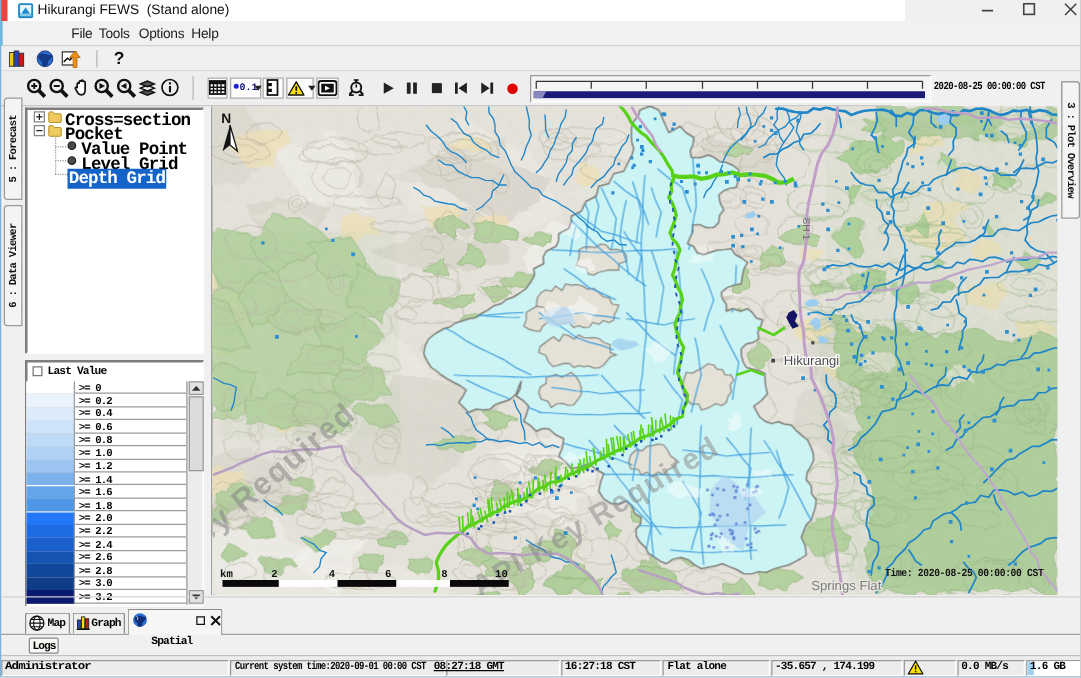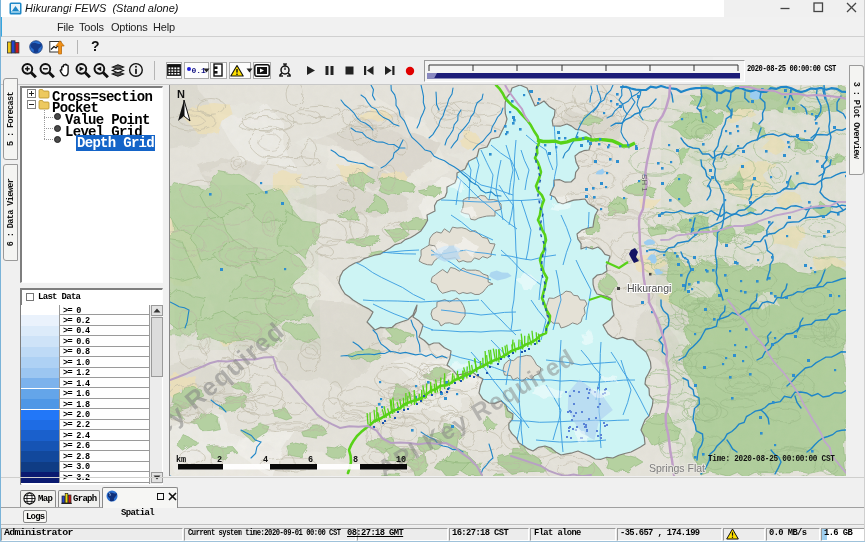--- a/index.html
+++ b/index.html
@@ -1,19 +1,19 @@
 <!DOCTYPE html>
 <html><head><meta charset="utf-8"><style>
 * { margin:0; padding:0; box-sizing:border-box; }
 html,body { width:865px; height:542px; overflow:hidden; }
 body { font-family:"Liberation Sans",sans-serif; background:#f0f0f0; position:relative; }
 .abs { position:absolute; }
 .mono { font-family:"Liberation Mono",monospace; }
 
-#titlebar { left:0; top:0; width:724px; height:17px; background:#ffffff; border-left:1px solid #ef4444;font-style:italic; }
+#titlebar { left:0; top:0; width:724px; height:17px; background:#ffffff; border-left:6px solid #ef4444; }
 #titletext { left:24px; top:2px; font-size:11px; color:#111; }
 
 #menubar { left:1px; top:17px; width:864px; height:20px; background:#f1f1f1; border-bottom:1px solid #d0d0d0; border-left:1px solid #35a6df;}
 .menuitem { position:absolute; top:4px; font-size:11px; letter-spacing:-0.2px; color:#222;padding-left:48px; }
 
 #toolbar1 { left:1px; top:38px; width:864px; height:19px; background:#f0f0f0; border-bottom:1px solid #dadada; }
 
 #toolbar2 { left:0px; top:57px; width:713px; height:28px; background:#eeeeee; border-bottom:1px solid #c8c8c8; }
 .tbtn { position:absolute; border:1px solid #aaa; background:#fdfdfd; }
 
@@ -217,24 +217,24 @@
 <svg class="abs" width="12" height="13" viewBox="0 0 12 13" style="left:38px;top:98px" xmlns="http://www.w3.org/2000/svg">
     <path d="M1 3.5 Q1 2.5 2 2.5 L4.5 2.5 L5.5 4 L10 4 Q11 4 11 5 L11 10 Q11 11 10 11 L2 11 Q1 11 1 10 Z" fill="#edc95f" stroke="#b8922a" stroke-width="0.8"></path>
   </svg>
 <div class="abs" style="left:54px;top:113px;width:7px;height:7px;border-radius:50%;background:#4a4a4a;border:1px solid #222"></div>
 <div class="abs" style="left:54px;top:124.5px;width:7px;height:7px;border-radius:50%;background:#4a4a4a;border:1px solid #222"></div>
 <div class="abs" style="left:54px;top:136px;width:7px;height:7px;border-radius:50%;background:#4a4a4a;border:1px solid #222"></div>
 <div class="treerow" style="left:52px;top:89px">Cross=section</div>
 <div class="treerow" style="left:52px;top:100px">Pocket</div>
 <div class="treerow" style="left:65px;top:112px">Value Point</div>
 <div class="treerow" style="left:65px;top:123.5px">Level Grid</div>
-<div class="treerow" style="left:76px;top:135px;background:#1464c8;color:#fff;padding:0 1px">Depth Grid</div>
+<div class="treerow" style="left:54px;top:135px;background:#1464c8;color:#fff;padding:0 1px">Depth Grid</div>
 <div class="panel" style="left:20px;top:288px;width:143px;height:197px"></div>
 <div class="abs" style="left:26px;top:293px;width:8px;height:8px;border:1px solid #777;background:#fff"></div>
-<div class="abs mono" style="left:38px;top:292px;font-size:9px;font-weight:bold;letter-spacing:-0.7px;color:#000">Last Data</div>
+<div class="abs mono" style="left:38px;top:292px;font-size:9px;font-weight:bold;letter-spacing:-0.7px;color:#000">Last Value</div>
 <div class="abs" style="left:21px;top:305px;width:142px;height:179px;overflow:hidden;background:#fff">
     <div class="legrow" style="top:0.0px">
       <div class="legsw" style="background:#ffffff"></div>
       <div class="legtx">&gt;= 0</div>
     </div>
     <div class="legrow" style="top:10.4px">
       <div class="legsw" style="background:#eaf2fc"></div>
       <div class="legtx">&gt;= 0.2</div>
     </div>
     <div class="legrow" style="top:20.9px">

